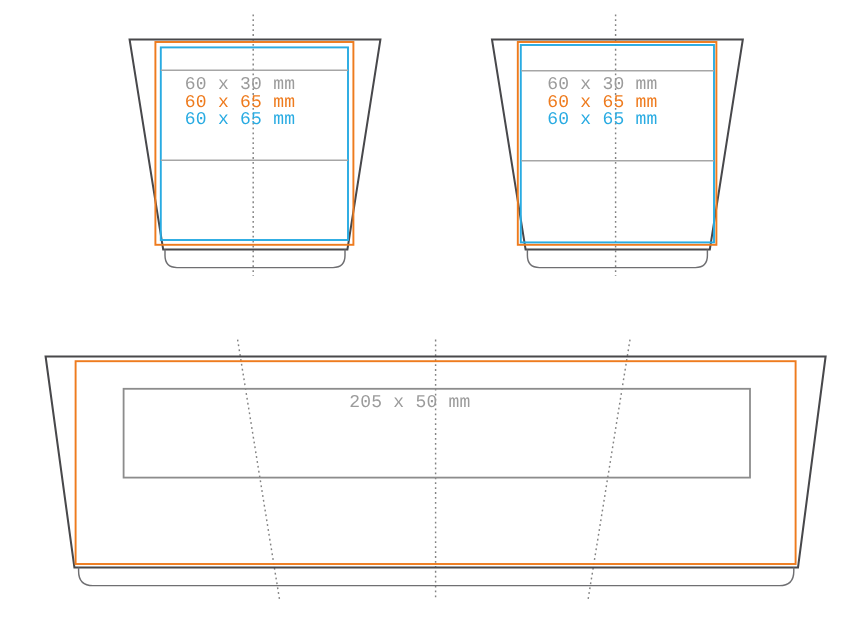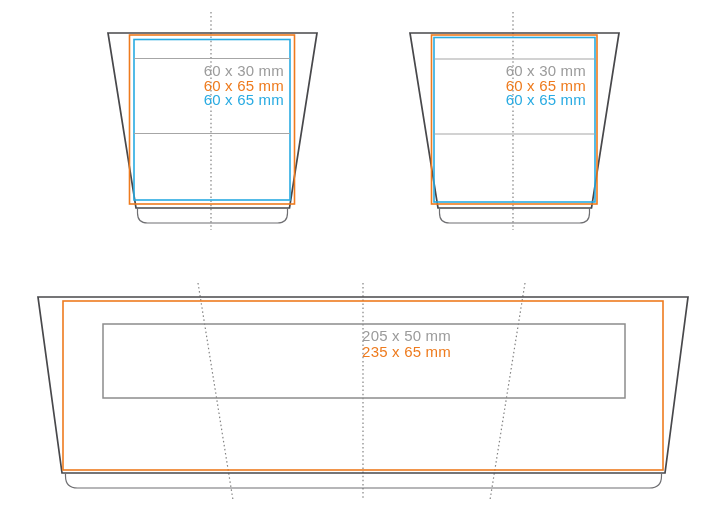--- a/index.html
+++ b/index.html
@@ -6,24 +6,25 @@
   .canvas{
     position:relative;
     width:720px;height:515px;
     background:#ffffff;
     overflow:hidden;
     font-family:"Liberation Sans","DejaVu Sans",sans-serif;
   }
   .canvas svg{position:absolute;left:0;top:0;}
   .label-block{
     position:absolute;
-    text-align:right;
+    text-align:left;
     font-size:15px;
     letter-spacing:0.2px;
     white-space:nowrap;
+    font-family:Liberation Mono, monospace;
   }
   .pot-labels{line-height:14.5px;width:130px;}
   .tray-labels{line-height:16px;width:160px;}
   .c-gray{color:#9b9b9b;}
   .c-orange{color:#ee7b1e;}
   .c-cyan{color:#29abe2;}
 </style>
 </head>
 <body>
 
@@ -69,16 +70,15 @@
   </div>
 
   <div class="label-block pot-labels" style="left:456px;top:64px;">
     <div class="c-gray">60 x 30 mm</div>
     <div class="c-orange">60 x 65 mm</div>
     <div class="c-cyan">60 x 65 mm</div>
   </div>
 
   <div class="label-block tray-labels" style="left:291px;top:328px;">
     <div class="c-gray">205 x 50 mm</div>
-    <div class="c-orange">235 x 65 mm</div>
   </div>
 
 </div>
 
 </body></html>

